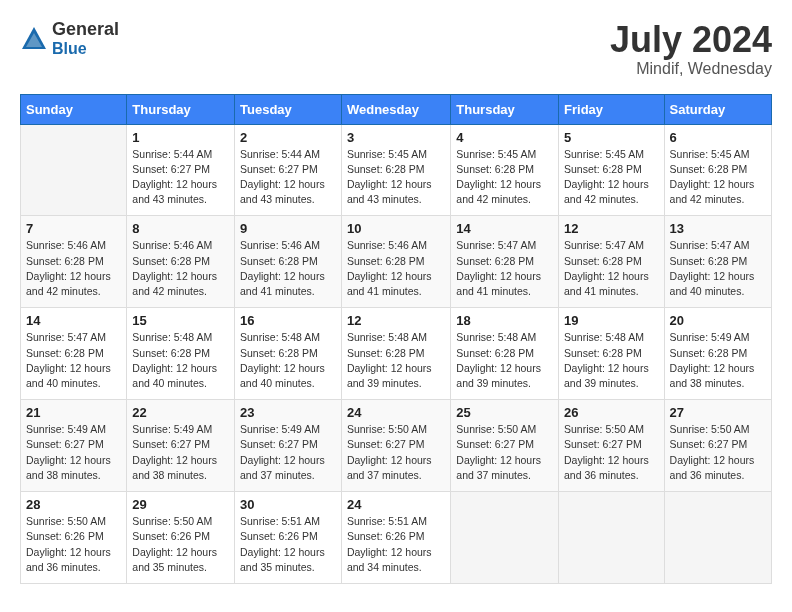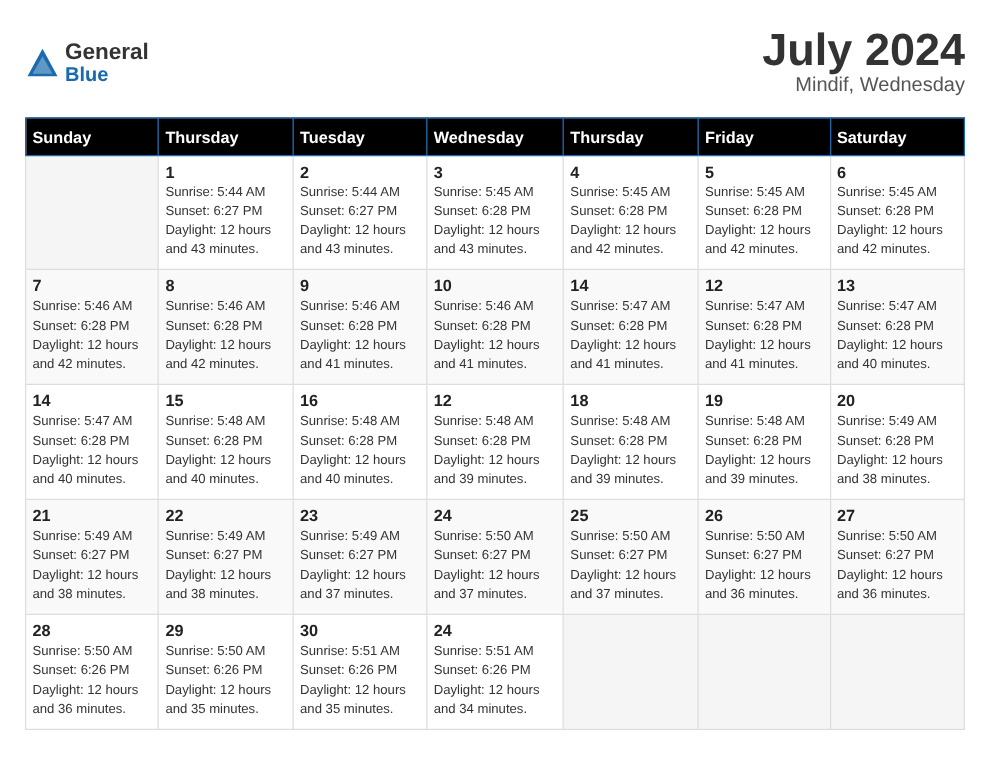--- a/index.html
+++ b/index.html
@@ -12,21 +12,20 @@
     }
     .header {
       display: flex;
       justify-content: space-between;
       align-items: flex-start;
       margin-bottom: 16px;
     }
     .logo {
       display: flex;
       align-items: center;
-      margin-top: 12px;
     }
     .logo-text {
       display: flex;
       flex-direction: column;
       line-height: 1.1;
     }
     .logo-general {
       font-size: 18px;
       font-weight: bold;
       color: #333;
@@ -54,21 +53,21 @@
     .location {
       font-size: 16px;
       color: #555;
     }
     .calendar {
       width: 100%;
       border-collapse: collapse;
       font-size: 11px;
     }
     .calendar thead tr {
-      background-color: #000000;
+      background-color: #3b82f6;
     }
     .calendar thead th {
       color: #fff;
       font-weight: bold;
       font-size: 13px;
       padding: 7px 5px;
       border: 1px solid #1a6aad;
       text-align: left;
     }
     .calendar tbody tr {

